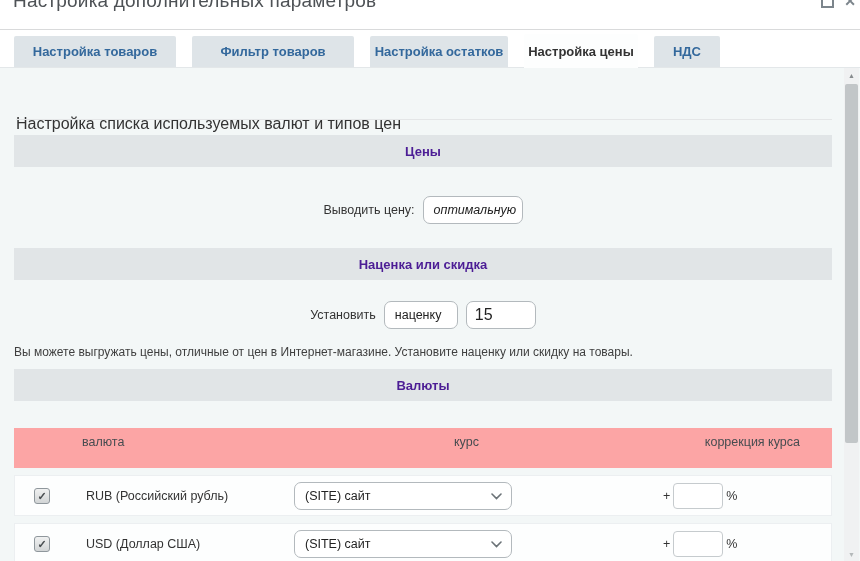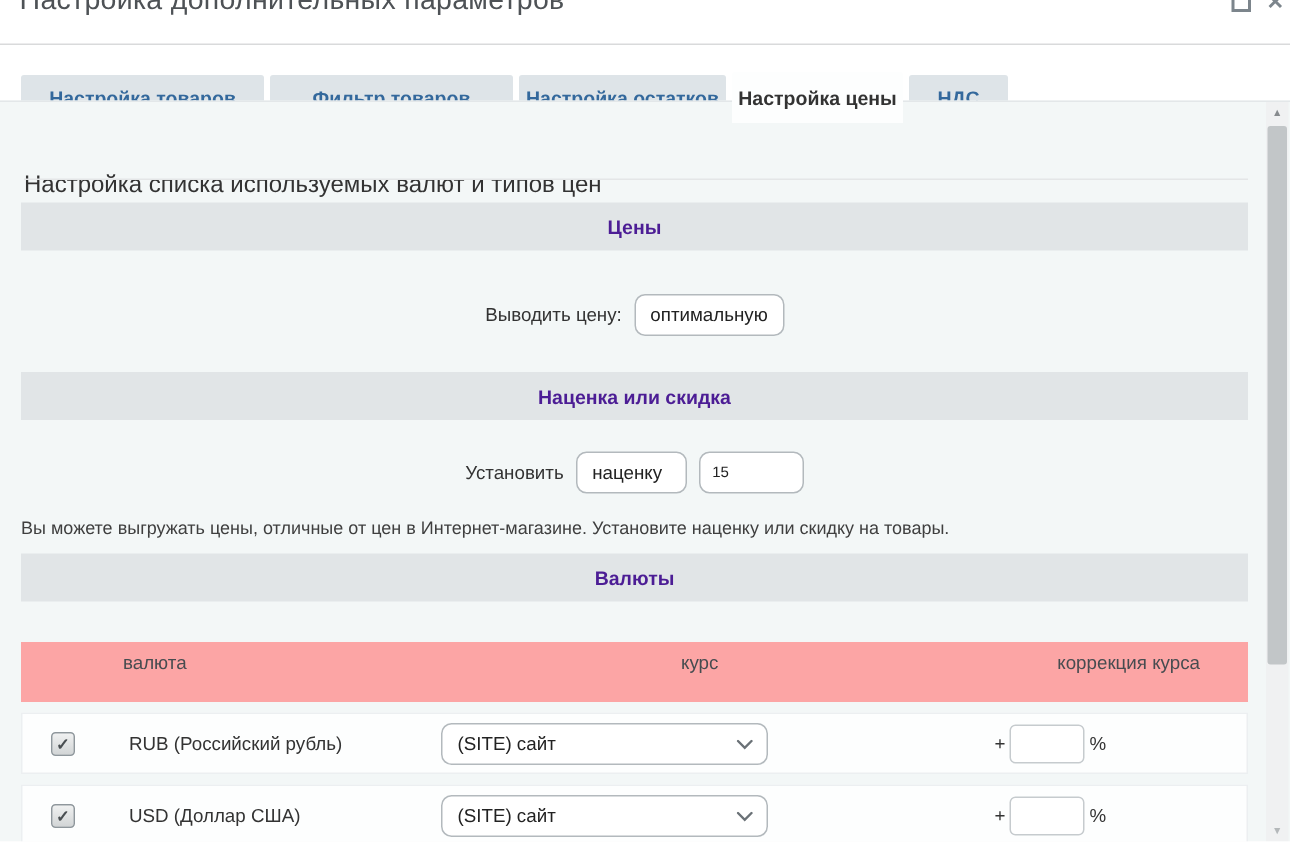--- a/index.html
+++ b/index.html
@@ -9,21 +9,21 @@
 
   
   .titlebar-text { position:absolute; top:-10px; left:13px; font-size:19px;
     letter-spacing:.2px; color:#4e5256; white-space:nowrap; }
   .win-controls { position:absolute; top:-6px; right:4px; display:flex; gap:10px; align-items:flex-start; }
   .win-max { width:13px; height:11px; border:2px solid #7c858c; margin-top:3px; }
   .win-close { font-size:14px; color:#7c858c; font-weight:bold; line-height:14px; }
   .topline { position:absolute; top:29px; left:0; width:860px; height:1px; background:#d9dadb; }
 
   
-  .tabs { position:absolute; top:50px; left:14px; display:flex; gap:4px; }
+  .tabs { position:absolute; top:36px; left:14px; display:flex; gap:16px; }
   .tab { height:31px; display:flex; align-items:center; justify-content:center;
     background:#dee4e8; color:#33689c; font-size:13px; font-weight:bold;
     border-radius:2px 2px 0 0; cursor:pointer; }
   .tab-0 { width:162px; } .tab-1 { width:162px; } .tab-2 { width:138px; }
   .tab-3 { width:114px; } .tab-4 { width:66px; }
   .tab.active { background:#fdfefe; color:#333; height:34px; margin-top:-2px; z-index:3; }
 
   
   .panel { position:absolute; top:67px; left:0; right:0; bottom:0;
     background:#f3f7f7; border-top:1px solid #e3e7e9; }
@@ -40,23 +40,23 @@
   .row-price { top:128px; height:28px; }
   .row-markup { top:233px; height:28px; }
   .help { position:absolute; top:277px; left:14px; width:818px; 
     font-size:12px; color:#3f3f3f; }
 
   
   .sel { height:28px; background:#fff; border:1px solid #b3b9bd; border-radius:7px;
     display:inline-flex; align-items:center; padding:0 9px 0 10px; gap:8px;
     font-size:12.5px; color:#222; cursor:pointer; }
   .sel .lbl { flex:1; white-space:nowrap; }
-  .w-opt { width:100px; } .w-type { width:74px; } .w-unit { width:84px; } .w-rate { width:218px; }
+  .w-opt { width:100px;font-style:italic; } .w-type { width:74px; } .w-unit { width:84px; } .w-rate { width:218px; }
   .txt { height:28px; width:70px; background:#fff; border:1px solid #b3b9bd;
-    border-radius:7px; padding:0 8px; font-size:10px; color:#222;
+    border-radius:7px; padding:0 8px; font-size:16px; color:#222;
     font-family:"Liberation Sans", sans-serif; }
 
   
   .tbl { position:absolute; top:360px; left:14px; width:818px; }
   .thead { position:relative; height:40px; background:#fca5a5;
     font-size:12.5px; color:#474c50; }
   .thead .c1 { position:absolute; left:68px; top:7px; }
   .thead .c2 { position:absolute; left:440px; top:7px; }
   .thead .c3 { position:absolute; right:32px; top:7px; }
   .trow { position:relative; height:41px; margin-top:7px; background:#fdfefe;

